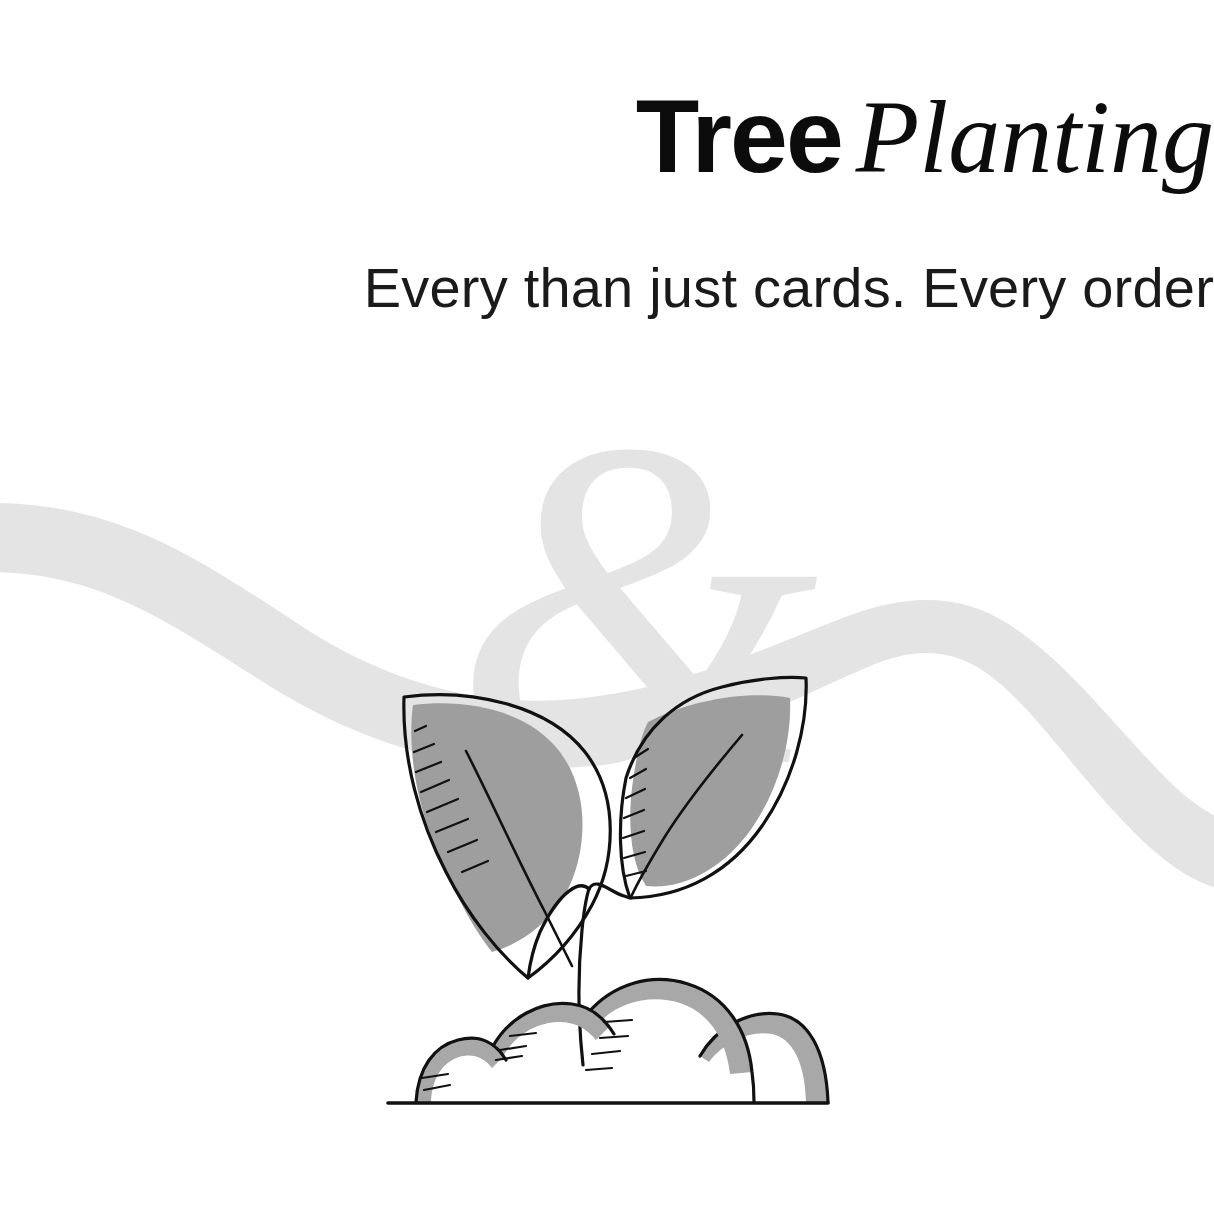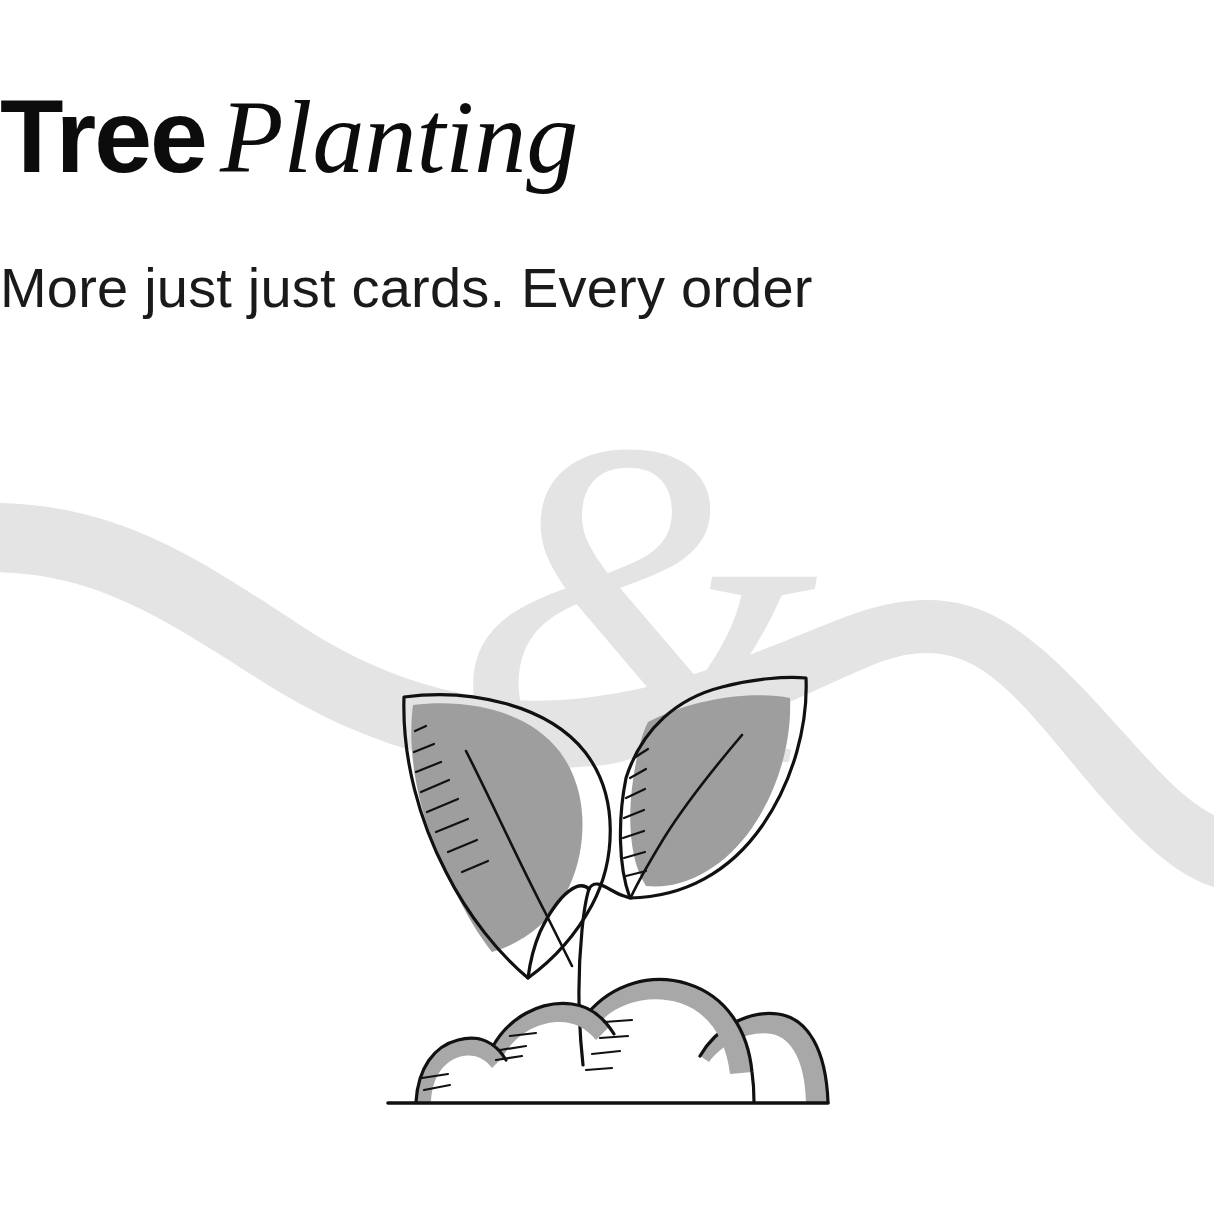--- a/index.html
+++ b/index.html
@@ -30,21 +30,21 @@
     pointer-events: none;
   }
 
   
   #text-block {
     position: absolute;
     left: 0;
     top: 0;
     width: 1214px;
     z-index: 2;
-    text-align: left;
+    text-align: right;
   }
 
   #page-title {
     margin: 0;
     padding-top: 84px;
     line-height: 1.0;
     font-size: 104px;
     letter-spacing: -0.5px;
     color: #0c0c0c;
     white-space: nowrap;
@@ -115,21 +115,21 @@
              C 778 705, 684 760, 566 768
              C 454 775, 350 738, 260 680
              C 166 620, 96 572, -10 572
              Z" fill="#e4e4e4"></path>
   </svg>
 
   <div id="text-block">
     <h1 id="page-title"><span class="t-bold">Tree</span><span class="t-italic">Planting</span></h1>
 
     <div id="subtitle">
-      <span class="sub-line">More just just cards. Every order</span>
+      <span class="sub-line">Every than just cards. Every order</span>
     </div>
   </div>
 
   <svg id="plant-art" viewBox="0 0 1214 1214" width="1214" height="1214" xmlns="http://www.w3.org/2000/svg" aria-hidden="true">
 
     <g>
 
       <path d="M 413 705
                C 470 698, 530 712, 560 752
                C 592 795, 586 856, 566 893

